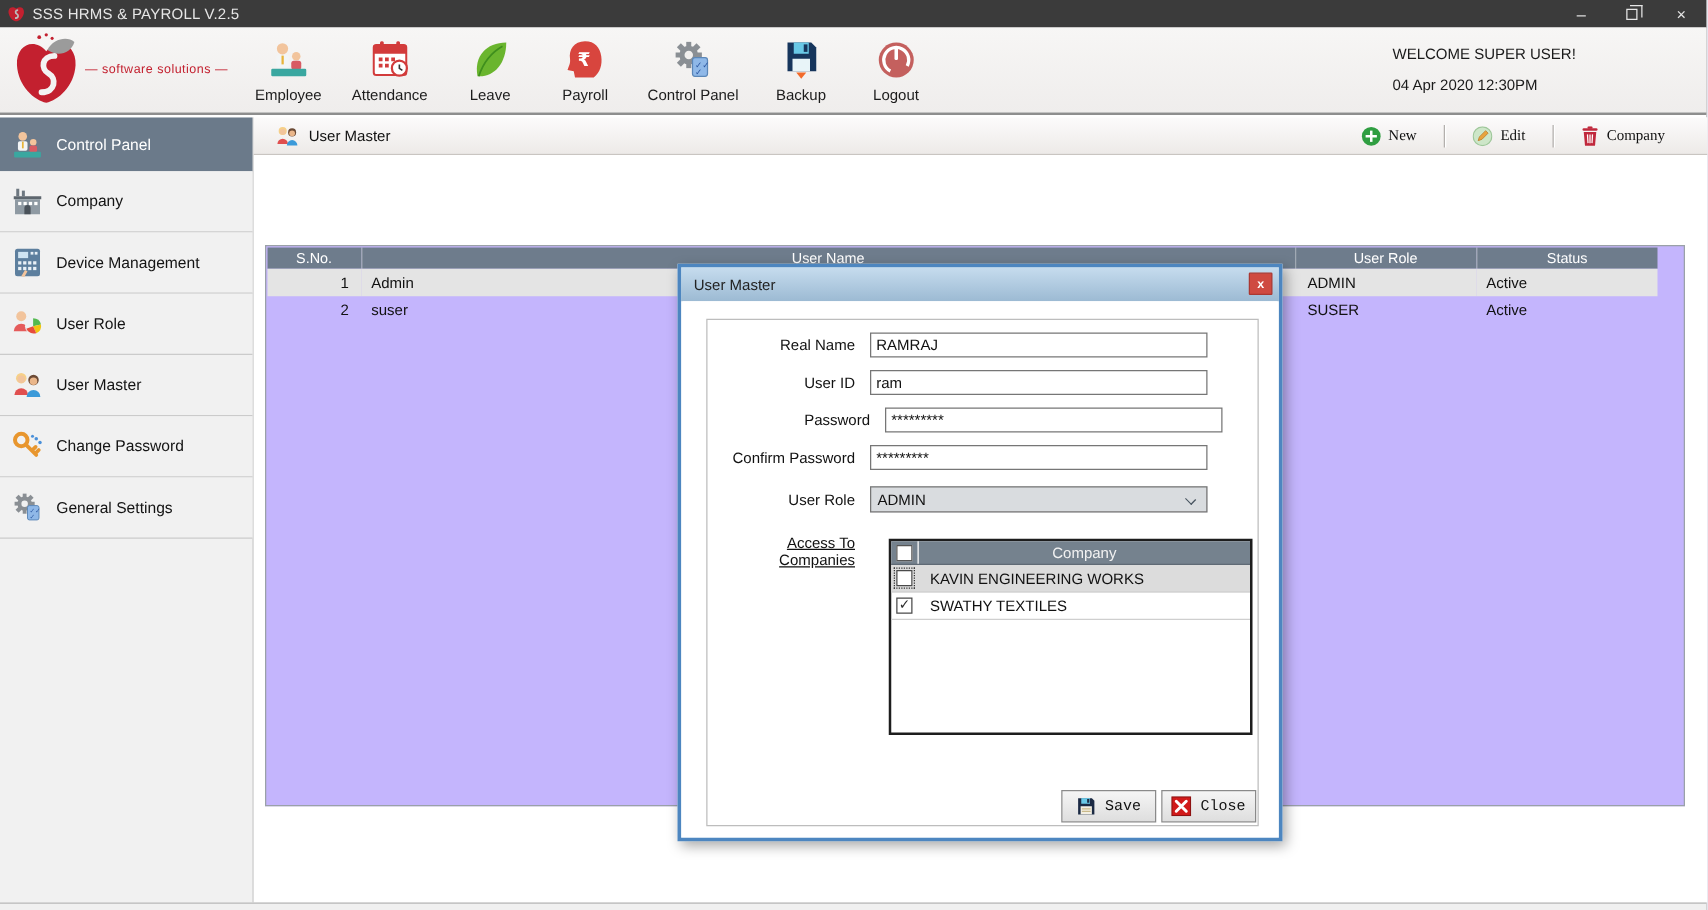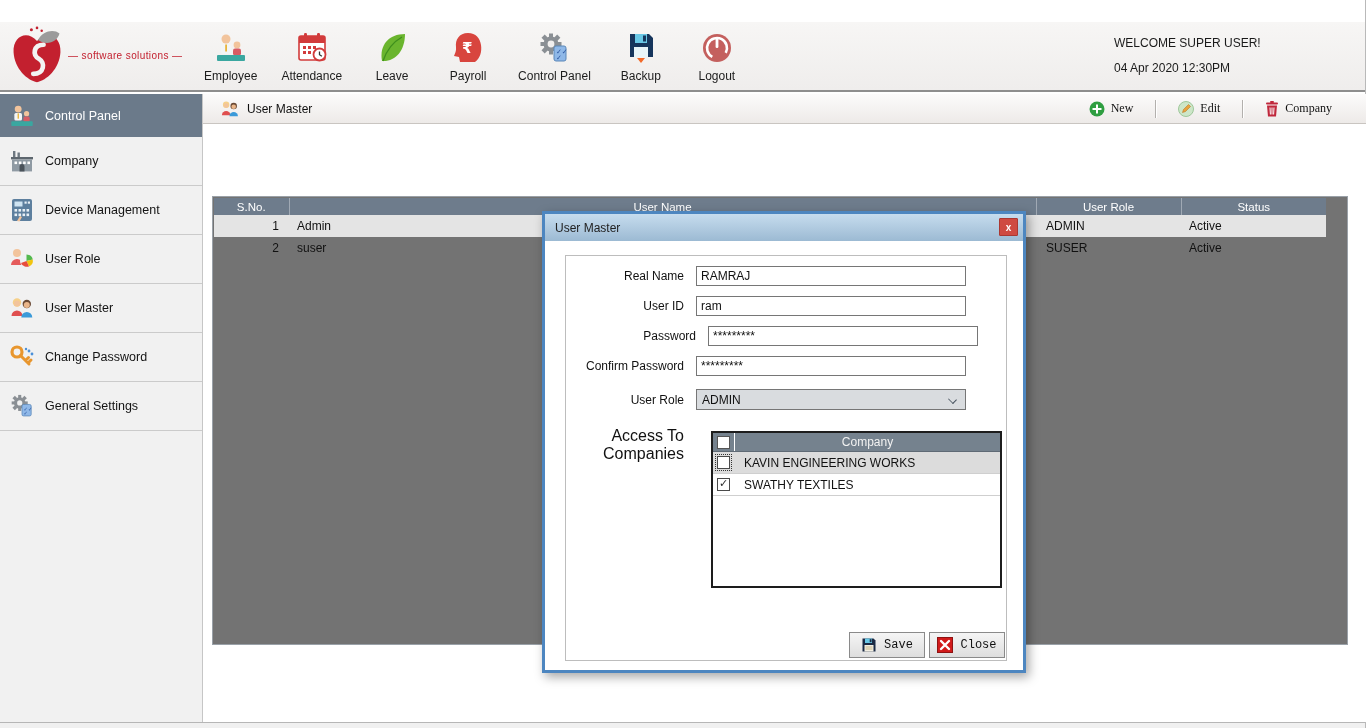--- a/index.html
+++ b/index.html
@@ -52,21 +52,21 @@
     display:flex; align-items:center; padding-left:16px; font-size:12px; color:#111; }
   .content-header .bicon { width:22px; height:20px; margin-right:6px; }
   .header-actions { margin-left:auto; display:flex; align-items:center; padding-right:28px;font-family:Liberation Serif, serif; }
   .action-btn { display:flex; align-items:center; gap:6px; font-size:12px; color:#111;
     cursor:pointer; padding:3px 6px; }
   .action-sep { width:1px; height:18px; background:#b3b0ad; margin:0 16px;
     box-shadow:1px 0 0 #fff; }
 
   
   .table-panel { position:absolute; left:9px; top:102px; width:1136px; height:449px;
-    border:1px solid #9aa1a8; background:#737373; }
+    border:1px solid #9aa1a8; background:#c4b5fd; }
   .grid-table { position:absolute; left:1px; top:1px; width:1112px; border-collapse:collapse; }
   .grid-table th { background:#6e7c8c; color:#fff; font-weight:normal; font-size:11.5px;
     height:17px; text-align:center; border-left:1px solid rgba(255,255,255,.35); }
   .grid-table th:first-child { border-left:none; }
   .grid-table td { height:22px; font-size:12px; color:#111; }
   .row-selected td { background:#e4e4e4; }
   .col-sno { width:75px; } .col-name { width:747px; }
   .col-role { width:145px; } .col-status { width:145px; }
   td.cell-sno { text-align:right; padding-right:10px; }
   td.cell-name { padding-left:8px; }
@@ -91,21 +91,21 @@
   .flabel { width:130px; text-align:right; font-size:12px; color:#111; padding-right:12px; }
   .finput { width:270px; height:20px; border:1px solid #767676; font-size:12px;
     padding:0 4px; color:#111; font-family:"Liberation Sans","DejaVu Sans",sans-serif; }
   .fselect { width:270px; height:21px; border:1px solid #767676; background:#d9dcdf;
     font-size:12px; display:flex; align-items:center; padding-left:5px; position:relative;
     cursor:pointer; color:#111; }
   .fselect .chev { position:absolute; right:9px; top:6px; width:7px; height:7px;
     border-right:1.5px solid #46525e; border-bottom:1.5px solid #46525e;
     transform:rotate(45deg) scaleY(.8); }
   .access-label { position:absolute; left:0; top:171px; width:130px; text-align:right;
-    font-size:16px; color:#111; padding-right:12px; }
+    font-size:12px; color:#111; padding-right:12px;text-decoration:underline; }
   .cgrid { position:absolute; left:145px; top:175px; width:291px; height:157px;
     border:2px solid #1d1d1d; background:#fff; }
   .cgrid-header { height:19px; background:#75828e; display:flex; align-items:center;
     border-bottom:1px solid #5f6a75; }
   .cgrid-header .hcheck { width:13px; height:13px; background:#fff; border:1px solid #555;
     margin-left:4px; }
   .cgrid-header .hsep { width:1px; height:100%; background:#fff; margin-left:4px; }
   .cgrid-title { flex:1; text-align:center; color:#f2f2f2; font-size:12px; }
   .cgrid-row { height:22px; display:flex; align-items:center; border-bottom:1px solid #cfcfcf;
     font-size:12px; color:#111; cursor:pointer; }
@@ -123,20 +123,34 @@
   .btn-save { left:283px; } .btn-close { left:363px;align-items:center; }
 
   .bottom-strip { position:absolute; left:0; bottom:0; width:100%; height:6px;
     background:#f0f0f0; border-top:1px solid #b6b6b6; }
 </style>
 </head>
 <body>
 
 <div class="window">
 
+  <div class="titlebar">
+    <svg width="14" height="14" viewBox="0 0 14 14">
+      <path d="M7 3 C3 0 0 3 1 7 C2 11 5 13 7 13 C9 13 12 11 13 7 C14 3 11 0 7 3 Z" fill="#c3202f"></path>
+      <path d="M8.5 4 C6 4 6 6.5 7.5 7.2 C9 8 9 10.5 6 10.5" stroke="#bbb" stroke-width="1.4" fill="none"></path>
+    </svg>
+    <span class="app-title">SSS HRMS &amp; PAYROLL V.2.5</span>
+    <div class="win-controls">
+      <span class="win-btn">–</span>
+      <span class="win-btn">
+          <span class="restore-glyph"></span>
+        </span>
+      <span class="win-btn">×</span>
+    </div>
+  </div>
 
   <div class="toolbar">
     <div class="brand">
       <svg width="58" height="60" viewBox="0 0 60 64">
         <circle cx="24" cy="4" r="1.6" fill="#c3202f"></circle>
           <circle cx="30" cy="2" r="1.4" fill="#c3202f"></circle>
           <circle cx="35" cy="5" r="1.3" fill="#c3202f"></circle>
         <path d="M30 16 C20 4 4 10 5 28 C6 46 20 58 30 60 C40 58 54 46 55 28 C56 10 40 4 30 16 Z" fill="#c3202f"></path>
         <path d="M31 15 C36 5 48 3 54 8 C51 18 40 21 31 15 Z" fill="#9b9b9b"></path>
         <path d="M37 20 C26 20 25 31 32 35 C39 39 38 51 26 51" stroke="#f3f3f3" stroke-width="5" fill="none" stroke-linecap="round"></path>

